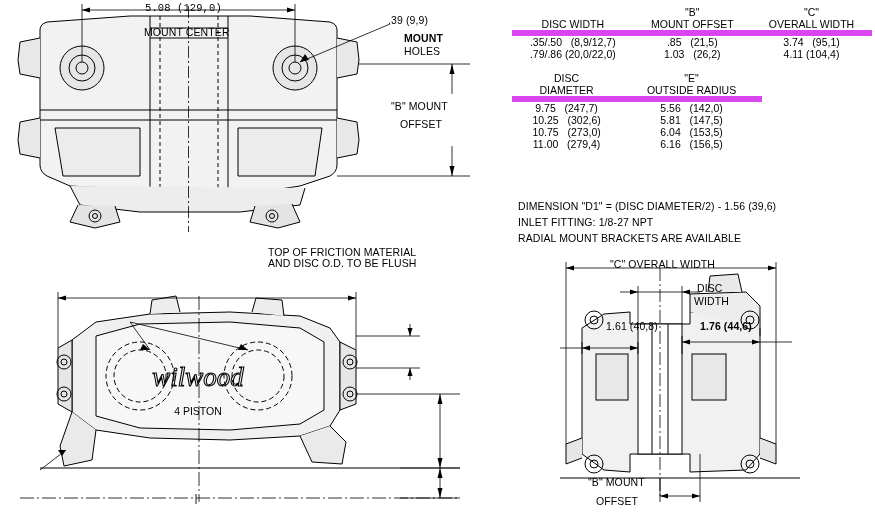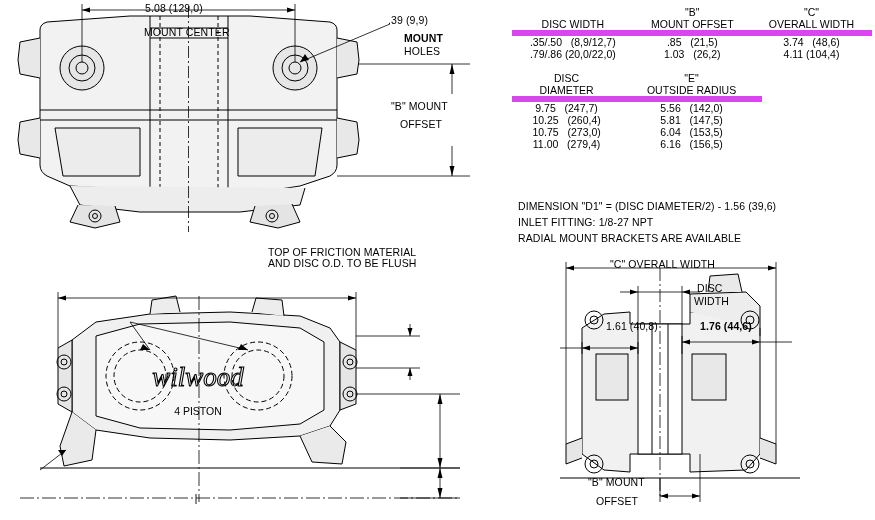--- a/index.html
+++ b/index.html
@@ -82,21 +82,21 @@
       <g stroke="#000" stroke-width="0.8" fill="none">
         <line x1="359" y1="64" x2="470" y2="64"></line>
         <line x1="337" y1="176" x2="470" y2="176"></line>
         <line x1="452" y1="64" x2="452" y2="94"></line>
         <line x1="452" y1="176" x2="452" y2="146"></line>
       </g>
       <polygon points="452,64 449.5,74 454.5,74" fill="#000"></polygon>
       <polygon points="452,176 449.5,166 454.5,166" fill="#000"></polygon>
     </svg>
 
-    <div class="abs txt" style="left:145px;top:2px;">5.08 (129,0)</div>
+    <div class="abs txt" style="left:145px;top:2px;font-family:Liberation Mono, monospace;">5.08 (129,0)</div>
     <div class="abs txt" style="left:144px;top:26px;">MOUNT CENTER</div>
 
     <div class="abs txt" style="left:388px;top:14px;">.39 (9,9)</div>
     <div class="abs txt" style="left:404px;top:32px;font-weight:bold;">MOUNT</div>
     <div class="abs txt" style="left:404px;top:45px;text-align:right;">HOLES</div>
 
     <div class="abs txt" style="left:391px;top:100px;">"B" MOUNT</div>
     <div class="abs txt" style="left:400px;top:118px;">OFFSET</div>
   </div>
 
@@ -109,21 +109,21 @@
         <td class="ctr">"C"</td>
       </tr>
       <tr>
         <td class="ctr underline">DISC WIDTH</td>
         <td class="ctr underline">MOUNT OFFSET</td>
         <td class="ctr underline">OVERALL WIDTH</td>
       </tr>
       <tr>
         <td class="ctr">.35/.50   (8,9/12,7)</td>
         <td class="ctr">.85   (21,5)</td>
-        <td class="ctr">3.74   (48,6)</td>
+        <td class="ctr">3.74   (95,1)</td>
       </tr>
       <tr>
         <td class="ctr">.79/.86 (20,0/22,0)</td>
         <td class="ctr">1.03   (26,2)</td>
         <td class="ctr">4.11 (104,4)</td>
       </tr>
     </tbody>
       </table>
   </div>
 
@@ -136,21 +136,21 @@
       </tr>
       <tr>
         <td class="ctr underline">DIAMETER</td>
         <td class="ctr underline">OUTSIDE RADIUS</td>
       </tr>
       <tr>
         <td class="ctr">9.75   (247,7)</td>
         <td class="ctr">5.56   (142,0)</td>
       </tr>
       <tr>
-        <td class="ctr">10.25   (260,4)</td>
+        <td class="ctr">10.25   (302,6)</td>
         <td class="ctr">5.81   (147,5)</td>
       </tr>
       <tr>
         <td class="ctr">10.75   (273,0)</td>
         <td class="ctr">6.04   (153,5)</td>
       </tr>
       <tr>
         <td class="ctr">11.00   (279,4)</td>
         <td class="ctr">6.16   (156,5)</td>
       </tr>

